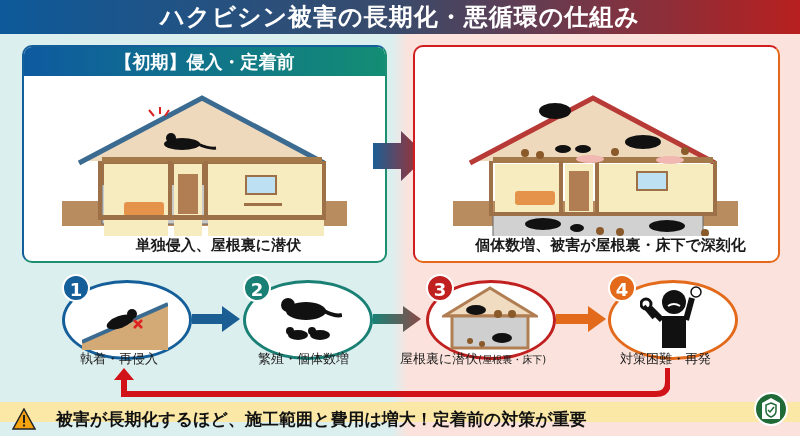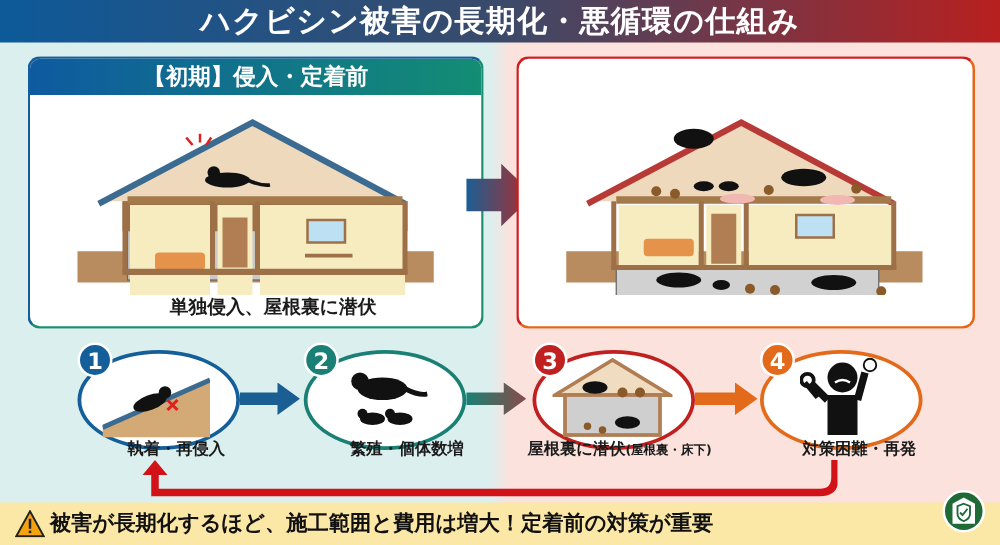--- a/index.html
+++ b/index.html
@@ -16,29 +16,29 @@
   .panel.right { left: 413px; width: 367px; border: 2px solid; border-color: #d11d1f #e5681a #e5681a #d11d1f; }
   .panel-head { height: 29px; color: #fff; font-size: 18px; font-weight: bold; text-align: center; line-height: 29px; }
   .left .panel-head { background: linear-gradient(90deg, #0e5aa0, #138d74); }
   .right .panel-head { background: linear-gradient(90deg, #cf1a1e, #e5661a); }
   .panel-caption { position: absolute; left: 0; right: 0; bottom: 6px; text-align: center; font-size: 15px; font-weight: bold; color: #1a1a1a; padding-left: 28px; }
   .house-svg { position: absolute; left: 0; top: 29px; }
 
   .mid-arrow { position: absolute; left: 373px; top: 131px; }
   .step-oval { position: absolute; border-radius: 50%; background: #fff; }
   .step-num { position: absolute; width: 28px; height: 28px; border-radius: 50%; color: #fff; font-weight: bold; font-size: 18px; text-align: center; line-height: 28px; border: 2px solid #fff; }
-  .step-label { position: absolute; font-size: 13px; font-weight: bold; color: #1a1a1a; white-space: nowrap; margin-left: 22px; }
+  .step-label { position: absolute; font-size: 13px; font-weight: normal; color: #1a1a1a; white-space: nowrap; }
   .step-label small { font-size: 10px; }
 
   .flow-arrow { position: absolute; }
 
   .return-line { position: absolute; }
 
-  .bottom-banner { position: absolute; left: 0; top: 402px; width: 800px; height: 34px;
-    background: #fbe7a6; font-size: 17px; font-weight: bold; color: #111; line-height: 34px; padding-left: 40px; }
+  .bottom-banner { position: absolute; left: 0; top: 402px; width: 800px; height: 20px;
+    background: #fbe7a6; font-size: 17px; font-weight: bold; color: #111; line-height: 34px; padding-left: 56px; }
   .warn-icon { position: absolute; left: 12px; top: 6px; }
   .shield-badge { position: absolute; left: 754px; top: 392px; width: 34px; height: 34px; border-radius: 50%; background: #1f6a37; border: 2px solid #fff; }
 </style>
 </head>
 <body>
 
 <div class="title-bar">ハクビシン被害の長期化・悪循環の仕組み</div>
 
 <div class="panel left">
   <div class="panel-head">【初期】侵入・定着前</div>
@@ -113,20 +113,21 @@
       <circle cx="270" cy="75" r="4"></circle>
         <circle cx="185" cy="155" r="4"></circle>
         <circle cx="205" cy="156" r="4"></circle>
       <circle cx="290" cy="157" r="4"></circle>
     </g>
     <g fill="#f0b8b0">
         <ellipse cx="175" cy="83" rx="14" ry="4"></ellipse>
         <ellipse cx="255" cy="84" rx="14" ry="4"></ellipse>
       </g>
   </svg>
+  <div class="panel-caption">個体数増、被害が屋根裏・床下で深刻化</div>
 </div>
 
 <div class="step-oval" style="left:62px; top:280px; width:130px; height:80px; border:3px solid #145f99;"></div>
 <svg class="flow-arrow" style="left:82px;top:300px" width="86" height="50" viewBox="0 0 86 50">
   <polygon points="0,42 86,4 86,50 0,50" fill="#d3aa76"></polygon>
   <line x1="0" y1="42" x2="86" y2="4" stroke="#3b6b90" stroke-width="4"></line>
   <ellipse cx="38" cy="22" rx="14" ry="6" fill="#111" transform="rotate(-20 38 22)"></ellipse>
   <circle cx="50" cy="14" r="5" fill="#111"></circle>
   <path d="M52,20 l8,8 M60,20 l-8,8" stroke="#d22" stroke-width="2.5"></path>
 </svg>

